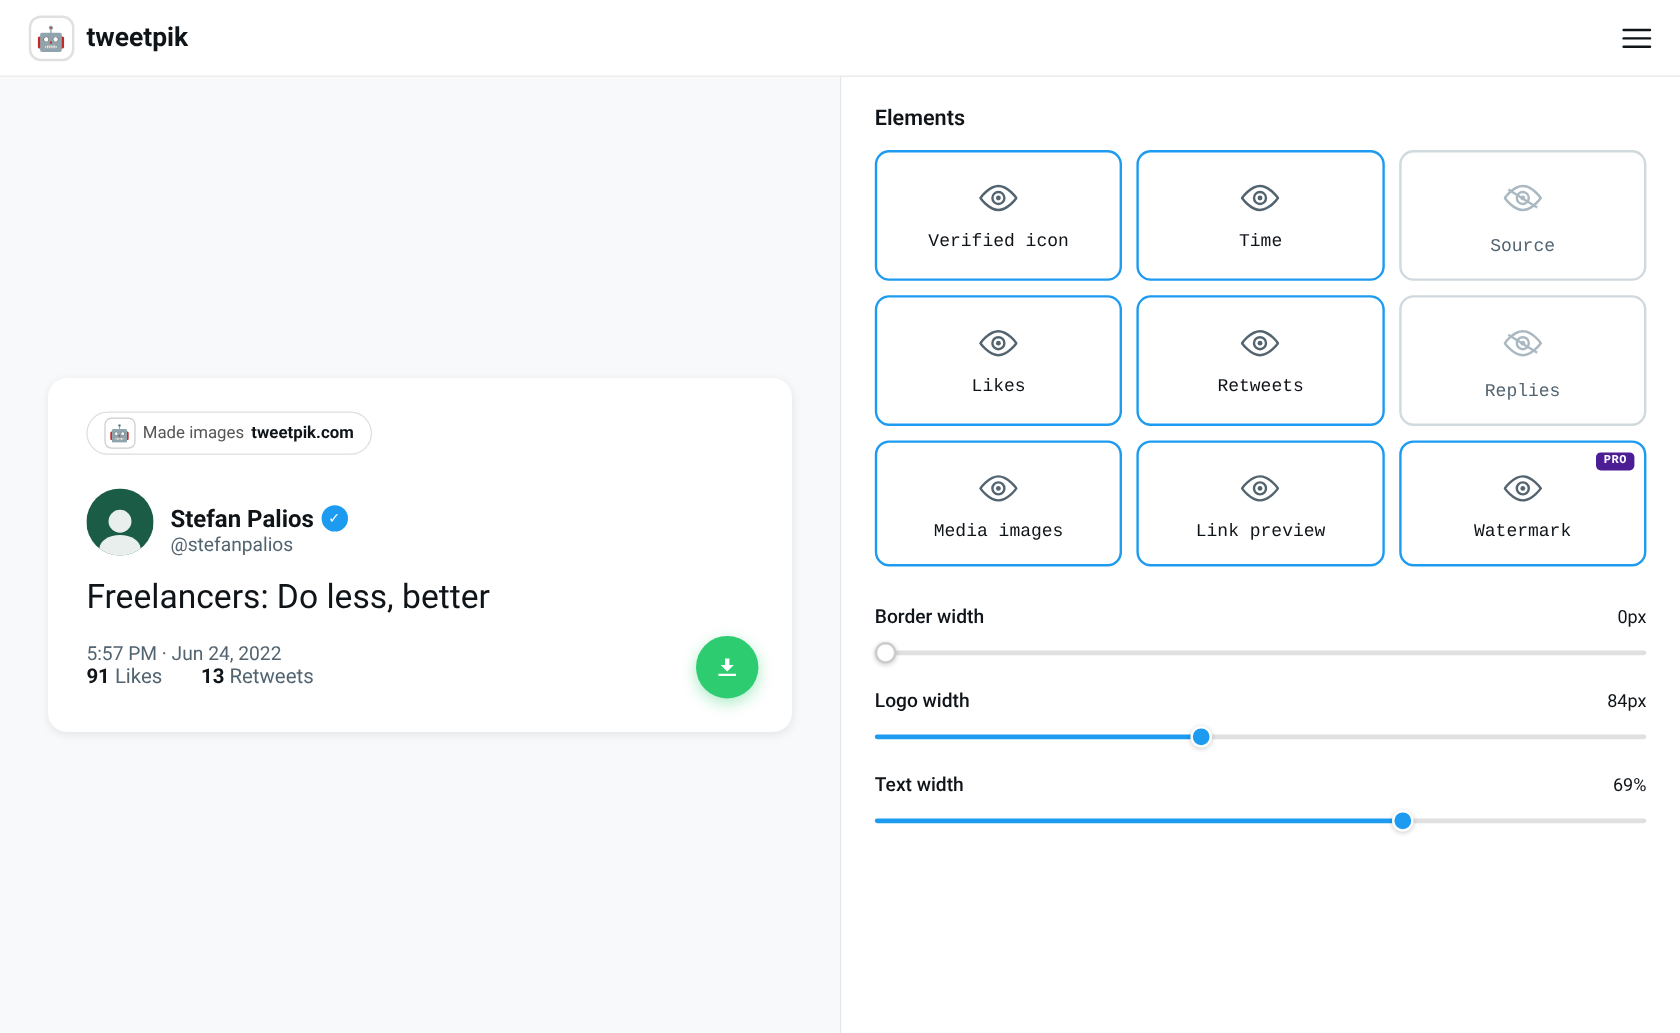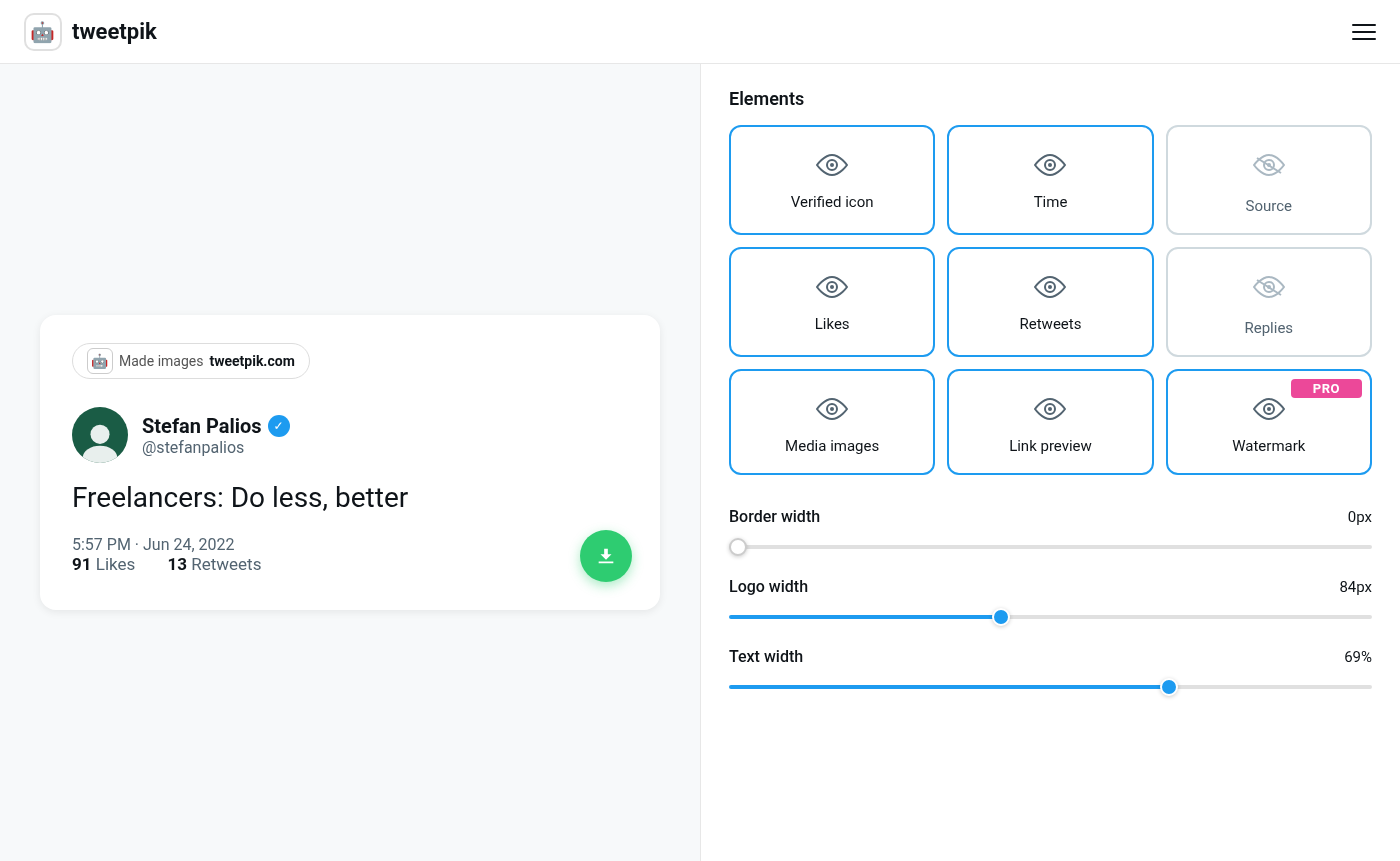--- a/index.html
+++ b/index.html
@@ -102,21 +102,21 @@
       display: flex;
       align-items: center;
       gap: 6px;
     }
     .watermark-text strong {
       color: #0f1419;
     }
 
     .tweet-author {
       display: flex;
-      align-items: center;
+      align-items: flex-end;
       gap: 14px;
       margin-bottom: 16px;
     }
     .author-avatar {
       width: 56px;
       height: 56px;
       border-radius: 50%;
       background: #1a5c45;
       overflow: hidden;
       flex-shrink: 0;
@@ -223,42 +223,43 @@
       border: 2px solid #1d9bf0;
       border-radius: 12px;
       padding: 22px 16px 18px;
       display: flex;
       flex-direction: column;
       align-items: center;
       gap: 12px;
       cursor: pointer;
       position: relative;
       background: #fff;
+      font-family: Liberation Mono, monospace;
     }
     .element-card.inactive {
       border-color: #cfd9de;
       gap: 16px;
     }
     .element-card-label {
       font-size: 15px;
       color: #536471;
     }
     .element-card.active .element-card-label {
       color: #0f1419;
     }
 
     .pro-badge {
       position: absolute;
       top: 8px;
       right: 8px;
-      background: #ec4899;
+      background: #4c1d95;
       color: #fff;
-      font-size: 13px;
+      font-size: 10px;
       font-weight: 700;
-      padding: 2px 22px;
+      padding: 2px 6px;
       border-radius: 4px;
       letter-spacing: 0.5px;
     }
 
     
     .eye-icon {
       width: 32px;
       height: 32px;
       position: relative;
     }

